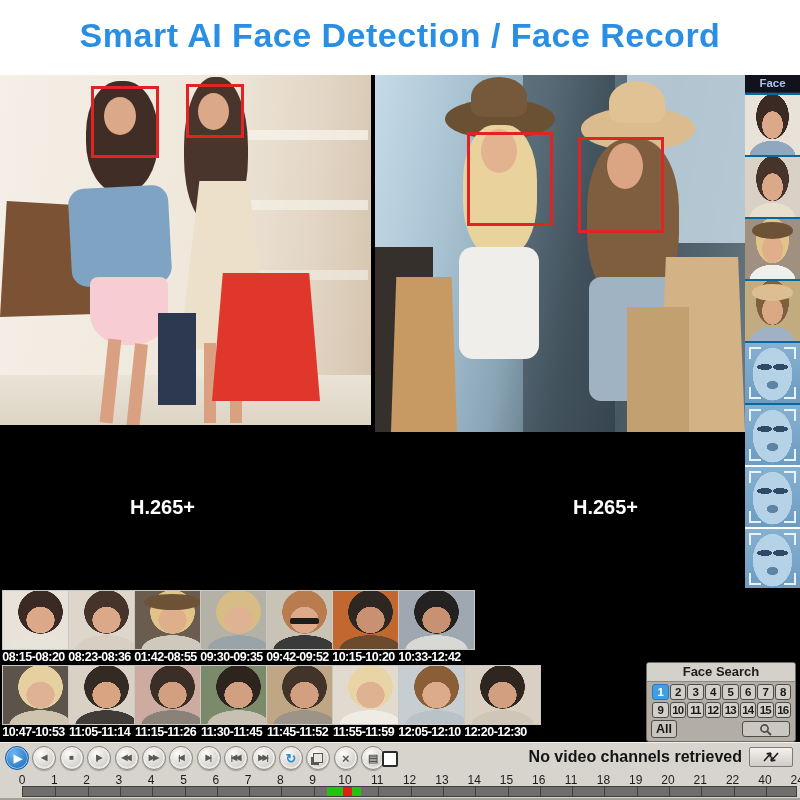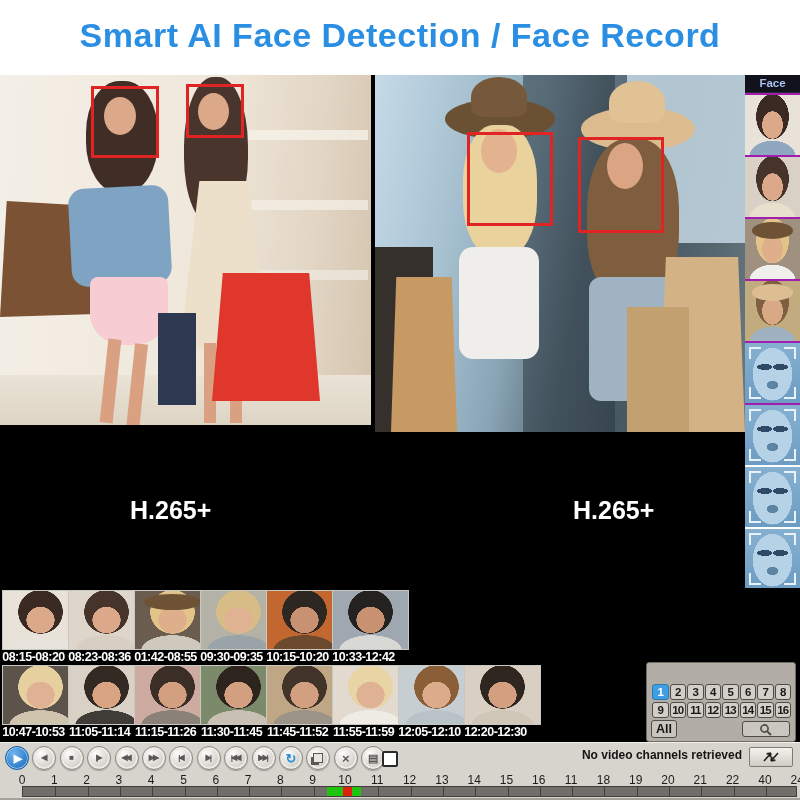--- a/index.html
+++ b/index.html
@@ -50,26 +50,26 @@
   .bagkraft{left:16px;top:202px;width:66px;height:155px;background:#c79a64;clip-path:polygon(8% 0,92% 0,100% 100%,0 100%);}
   .bagtan{left:284px;top:182px;width:86px;height:175px;background:#d3b285;clip-path:polygon(8% 0,92% 0,100% 100%,0 100%);}
   .bagtan2{left:252px;top:232px;width:62px;height:125px;background:#c2a070;}
 
   .face-box{position:absolute;border:3px solid #e02424;background:transparent;}
   .fb1{left:91px;top:11px;width:62px;height:66px;}
   .fb2{left:186px;top:9px;width:52px;height:48px;}
   .fb3{left:92px;top:57px;width:80px;height:88px;}
   .fb4{left:203px;top:62px;width:80px;height:90px;}
 
-  .codec{position:absolute;color:#fff;font-weight:bold;font-size:25px;letter-spacing:0;}
+  .codec{position:absolute;color:#fff;font-weight:bold;font-size:20px;letter-spacing:0;}
   .codec.cl{left:130px;top:421px;}
   .codec.cr{left:573px;top:421px;}
 
   
-  .side{position:absolute;left:745px;top:75px;width:55px;height:378px;background:#a21caf;}
+  .side{position:absolute;left:745px;top:75px;width:55px;height:378px;background:#0369a1;}
   .side-hd{height:17px;background:#12121d;border-bottom:1px solid #2a2a3a;color:#a9c2ec;
            font-size:11.5px;font-weight:bold;text-align:center;line-height:17px;}
   .sthumb{position:relative;width:55px;height:60px;margin-top:2px;overflow:hidden;}
 
   
   .person{position:relative;overflow:hidden;background-color:var(--bg,#c8c0b4);
     background-image:
       radial-gradient(ellipse 42% 26% at 50% 102%, var(--shirt,#cfc8bc) 98%, transparent 100%),
       radial-gradient(ellipse 19% 23% at 50% 50%, var(--skin,#d9a686) 98%, transparent 100%),
       radial-gradient(ellipse 30% 38% at 50% 36%, var(--hair,#50362a) 98%, transparent 100%);}
@@ -157,21 +157,21 @@
   .pb.play{background:radial-gradient(circle at 35% 30%, #6fb4f0, #2e7cc8 70%, #1d62a8);
       border-color:#1a5a9a;box-shadow:inset 0 0 0 1px #8cc4f4;color:#fff;}
   .pb.play .glyph{font-size:11px;letter-spacing:0;transform:translateX(1px);}
   .pb.loop .glyph{color:#2b8fd4;font-size:13px;letter-spacing:0;transform:none;}
   .pb.cut .glyph{font-size:13px;letter-spacing:0;transform:none;}
   .pb.save .glyph{font-size:11px;letter-spacing:0;transform:none;}
   .copyshape{position:relative;width:8px;height:8px;border:1.5px solid #5a5854;background:#e8e6e0;
       box-shadow:-3px 3px 0 -1px #5a5854;}
   .cb{position:absolute;left:382px;top:8px;width:12px;height:12px;background:#fff;
       border:2px solid #2a2a2a;border-radius:2px;cursor:pointer;}
-  .status{position:absolute;right:58px;top:5px;font-size:12px;font-weight:bold;color:#141414;}
+  .status{position:absolute;right:58px;top:5px;font-size:16px;font-weight:bold;color:#141414;}
   .refresh{position:absolute;right:7px;top:4px;width:44px;height:20px;box-sizing:border-box;
       background:linear-gradient(#f4f2ec,#cfccc5);border:1px solid #7e7b75;border-radius:2px;
       display:flex;align-items:center;justify-content:center;cursor:pointer;}
 
   
   .tl{position:absolute;left:0;top:772px;width:800px;height:28px;background:#d7d4cd;}
   .tl::after{content:"";position:absolute;left:0;right:0;bottom:0;height:2px;background:#a4a19a;}
   .hour-label{position:absolute;top:1px;width:24px;text-align:center;font-size:12px;color:#1c1c1c;}
   #t-bar{position:absolute;left:22px;top:14px;width:775px;height:11px;background:#6f6e6a;
          border:1px solid #3e3e3c;box-sizing:border-box;cursor:pointer;}
@@ -263,20 +263,24 @@
         </div>
       <div class="cell">
           <div class="thumb person hat g3"></div>
           <div class="time">01:42-08:55</div>
         </div>
       <div class="cell">
           <div class="thumb person g5"></div>
           <div class="time">09:30-09:35</div>
         </div>
       <div class="cell">
+          <div class="thumb person glasses g6"></div>
+          <div class="time">09:42-09:52</div>
+        </div>
+      <div class="cell">
           <div class="thumb person g7"></div>
           <div class="time">10:15-10:20</div>
         </div>
       <div class="cell">
           <div class="thumb person g8"></div>
           <div class="time">10:33-12:42</div>
         </div>
     </div>
     <div class="grow r2">
       <div class="cell">
@@ -308,20 +312,21 @@
           <div class="time">12:05-12:10</div>
         </div>
       <div class="cell">
           <div class="thumb person g16"></div>
           <div class="time">12:20-12:30</div>
         </div>
     </div>
   </div>
 
   <div class="fsp">
+    <div class="fsp-hd">Face Search</div>
     <div class="chrow r1">
       <button class="chbtn selected">1</button>
       <button class="chbtn">2</button>
       <button class="chbtn">3</button>
       <button class="chbtn">4</button>
       <button class="chbtn">5</button>
       <button class="chbtn">6</button>
       <button class="chbtn">7</button>
       <button class="chbtn">8</button>
     </div>

